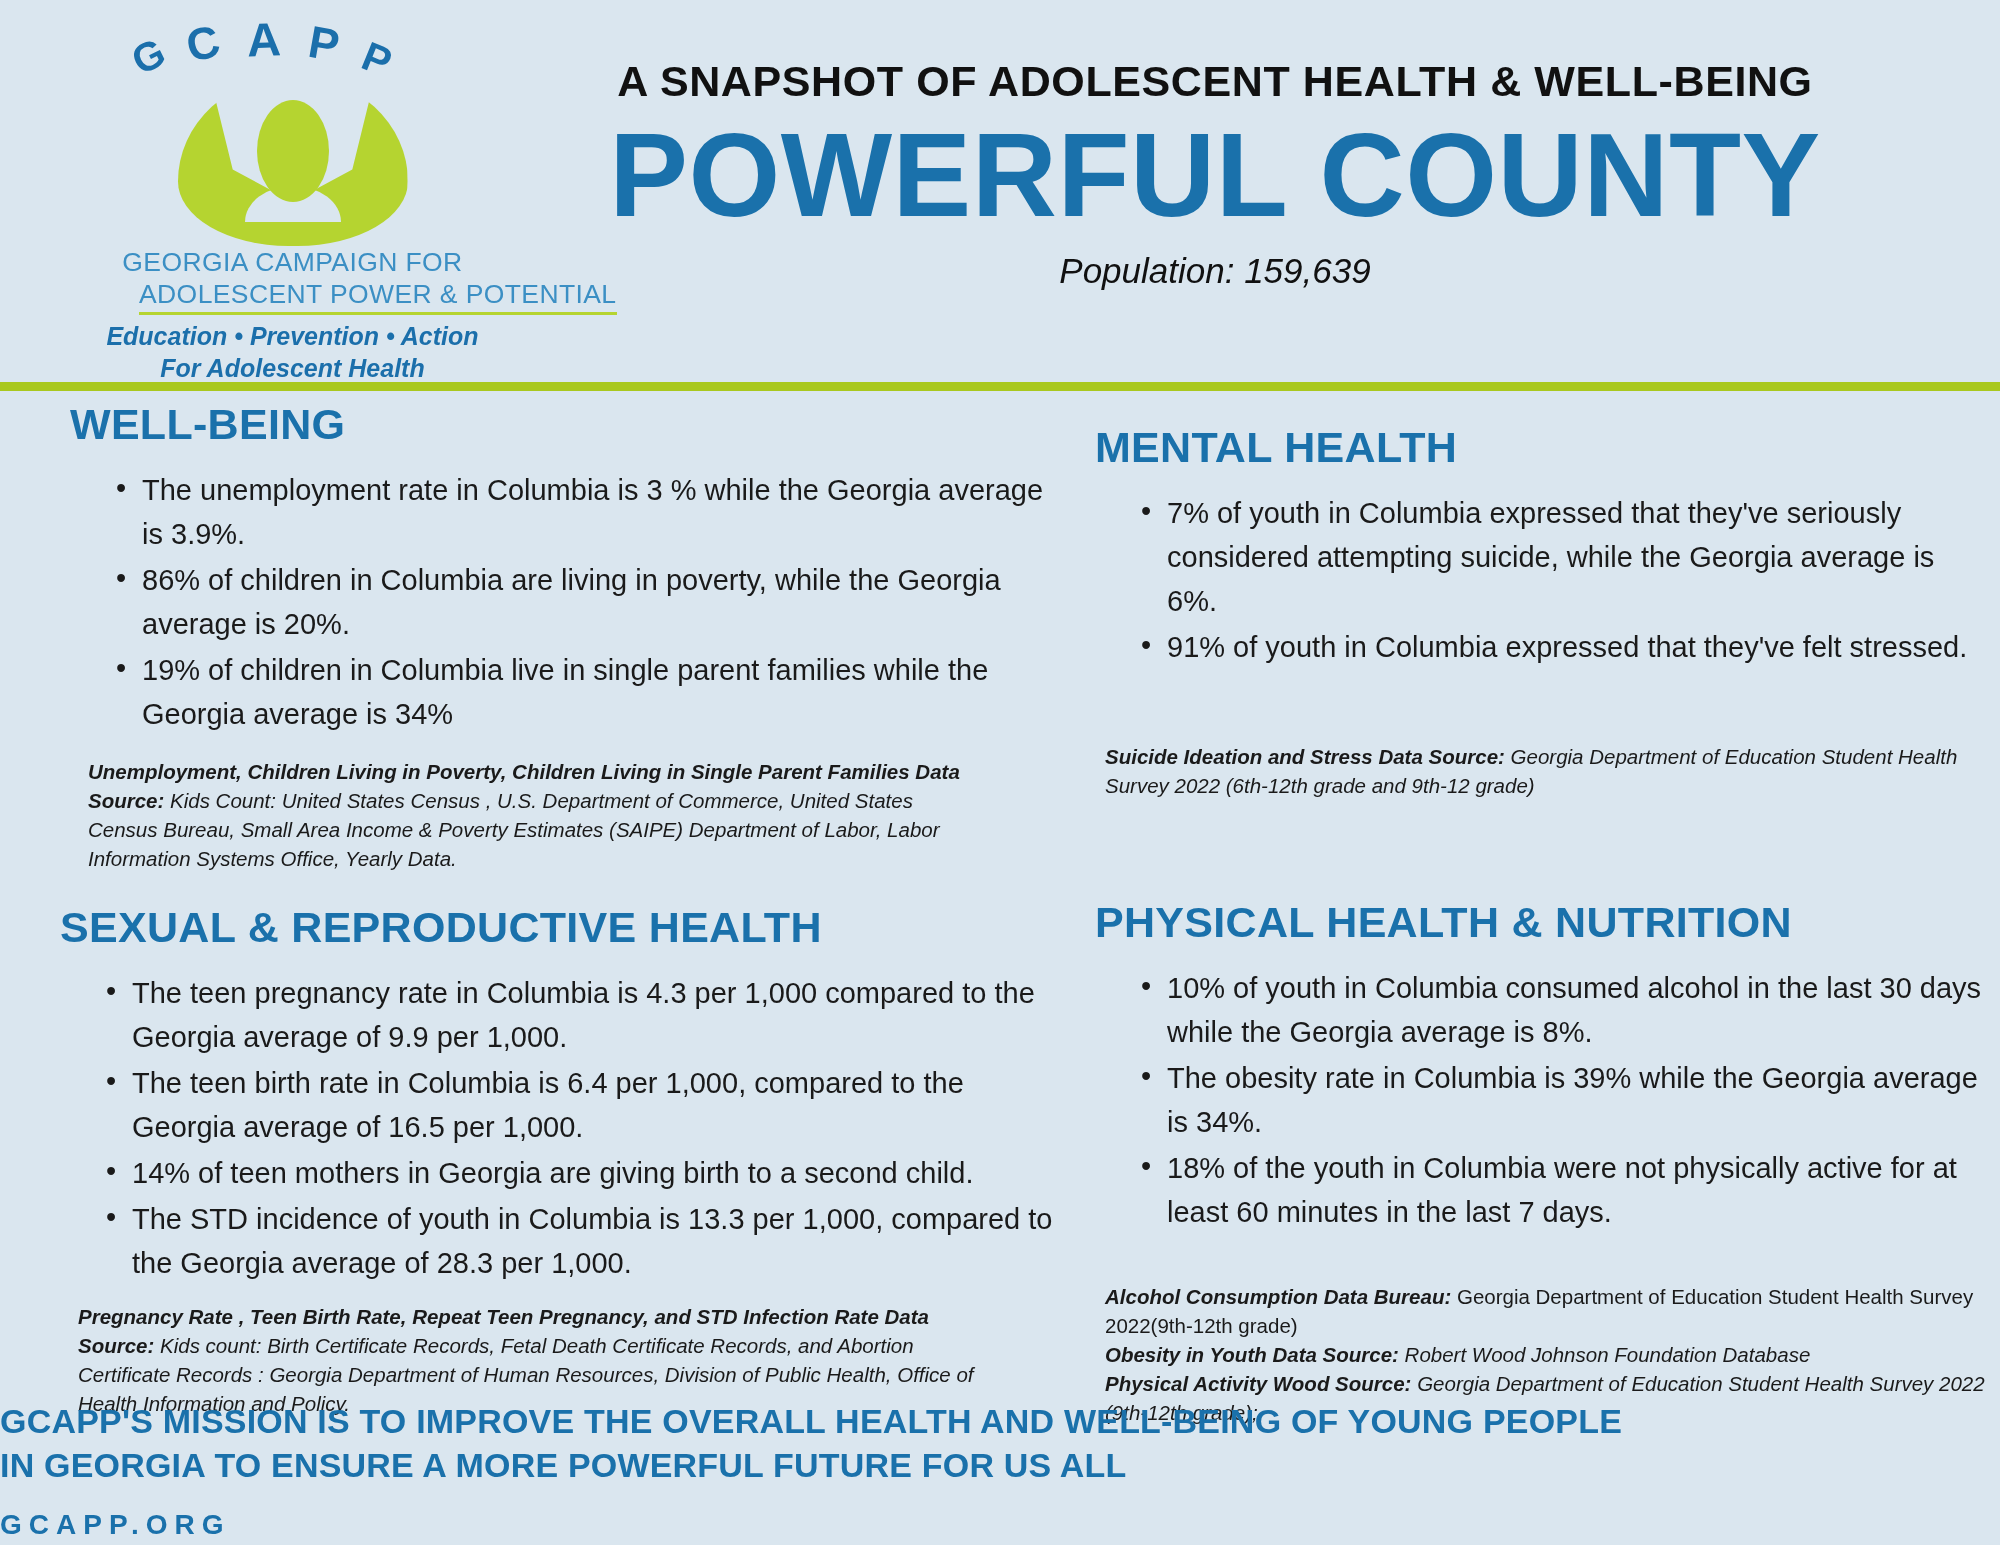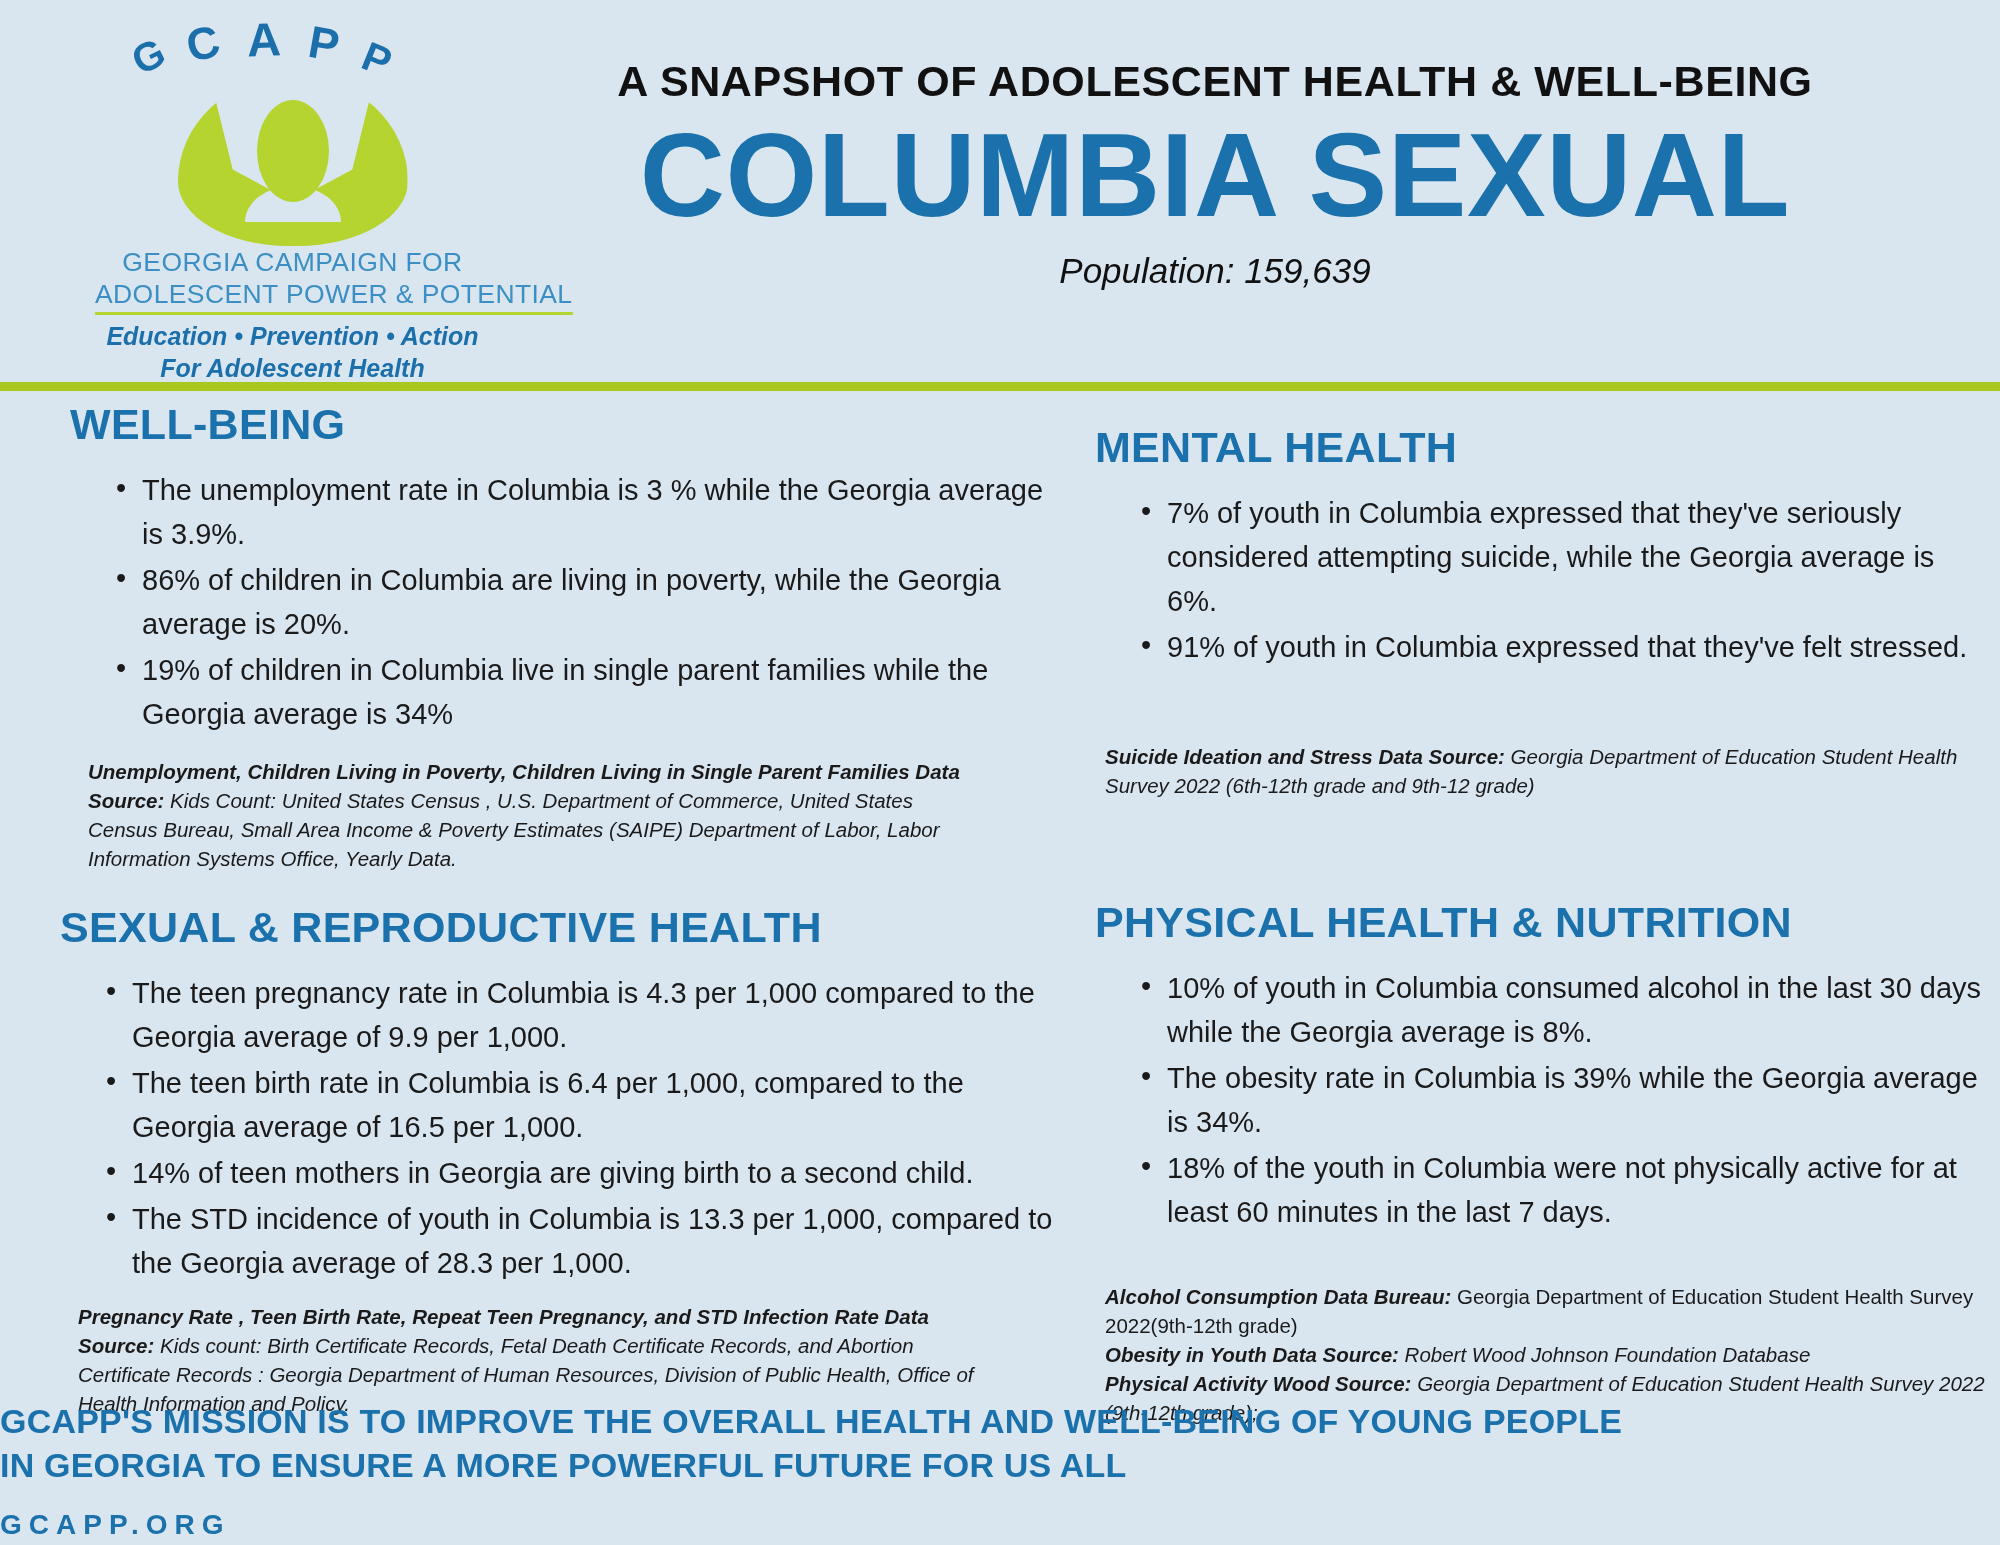--- a/index.html
+++ b/index.html
@@ -243,30 +243,30 @@
       <span class="arcletter" style="left:268px; top:28px; transform:rotate(22deg); font-size:41px;">P</span>
     </div>
 
     <div id="logo-mark">
       <div id="logo-bowl"></div>
       <div id="logo-body-gap"></div>
       <div id="logo-head"></div>
     </div>
 
     <div class="logo-line1">GEORGIA CAMPAIGN FOR</div>
-    <div style="line-height:0;">
+    <div style="line-height:0;margin-left:44px;">
       <span class="logo-line2">ADOLESCENT POWER &amp; POTENTIAL</span>
     </div>
     <div class="logo-tag">Education • Prevention • Action</div>
     <div class="logo-tag" style="margin-top:0;">For Adolescent Health</div>
   </div>
 
   <div id="title-block">
     <div id="kicker">A SNAPSHOT OF ADOLESCENT HEALTH &amp; WELL-BEING</div>
-    <div id="county-name">COLUMBIA SEXUAL</div>
+    <div id="county-name">POWERFUL COUNTY</div>
     <div id="population">Population: 159,639</div>
   </div>
 </div>
 
 <div id="green-divider"></div>
 
 <div id="content">
 
   <div class="col" id="col-left">
 

